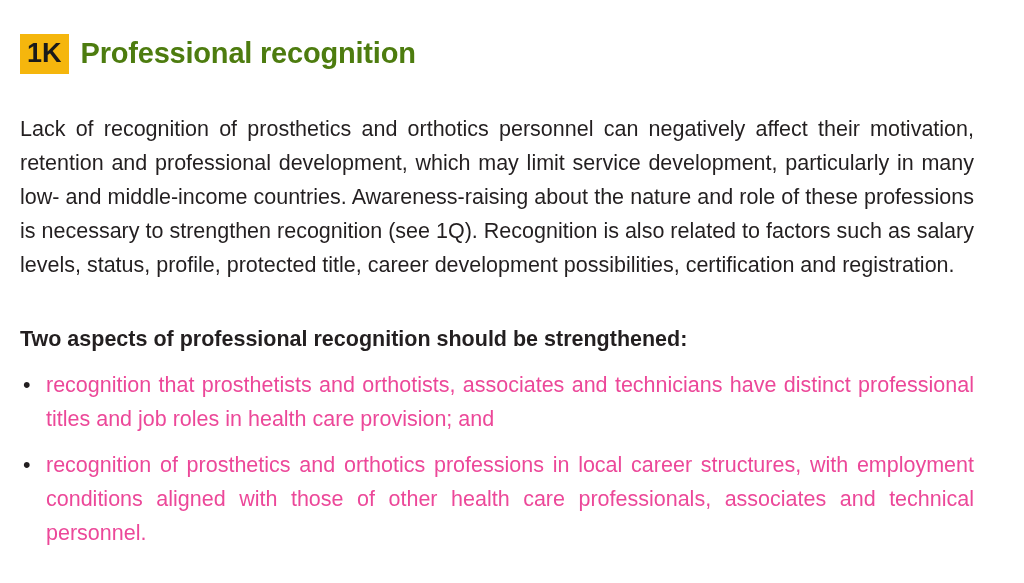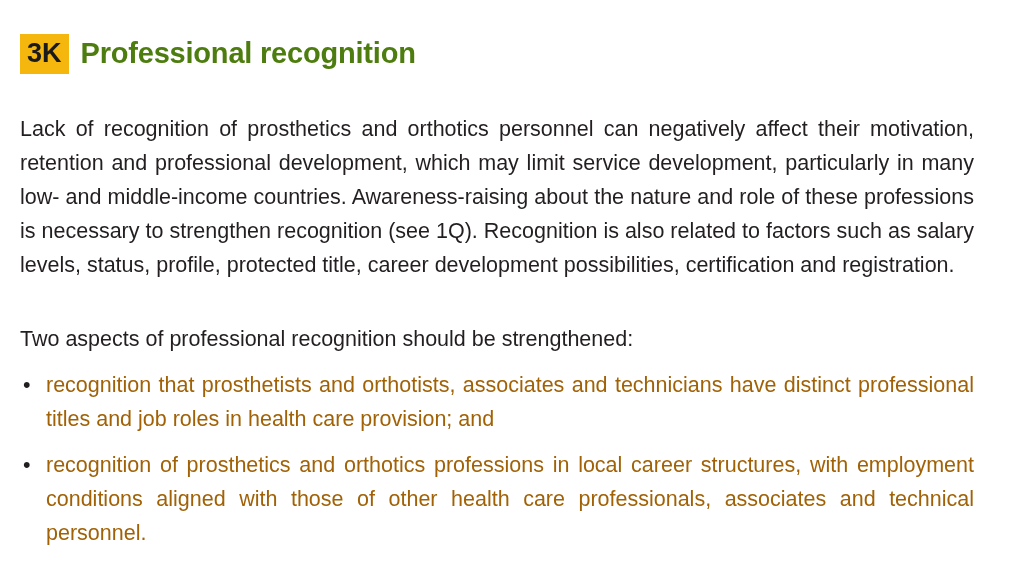--- a/index.html
+++ b/index.html
@@ -45,20 +45,21 @@
   }
   .body-para {
     font-size: 21.5px;
     line-height: 34px;
     color: #231f20;
     text-align: justify;
     margin: 16px 0 4px 0;
   }
   .body-para.no-justify {
     text-align: left;
+    font-weight: bold;
   }
   .spacer {
     height: 20px;
   }
   .bullet-list {
     margin: 0;
     padding: 0;
     list-style: none;
   }
   .bullet-item {
@@ -73,33 +74,33 @@
     line-height: 34px;
     text-align: left;
     padding-left: 3px;
     box-sizing: border-box;
   }
   .bullet-text {
     flex: 1 1 auto;
     font-size: 21.5px;
     line-height: 34px;
     text-align: justify;
-    color: #a16207;
+    color: #ec4899;
   }
   .bullet-text.last-left {
     text-align: justify;
   }
 </style>
 </head>
 <body>
 
 <div class="page">
 
   <div class="heading-row">
-    <span class="section-badge">3K</span>
+    <span class="section-badge">1K</span>
     <h1 class="heading-title">Professional recognition</h1>
   </div>
 
   <p class="body-para">Lack of recognition of prosthetics and orthotics personnel can negatively affect their motivation, retention and professional development, which may limit service development, particularly in many low- and middle-income countries. Awareness-raising about the nature and role of these professions is necessary to strengthen recognition (see 1Q). Recognition is also related to factors such as salary levels, status, profile, protected title, career development possibilities, certification and registration.</p>
 
   <div class="spacer"></div>
 
   <p class="body-para no-justify">Two aspects of professional recognition should be strengthened:</p>
 
   <ul class="bullet-list">

